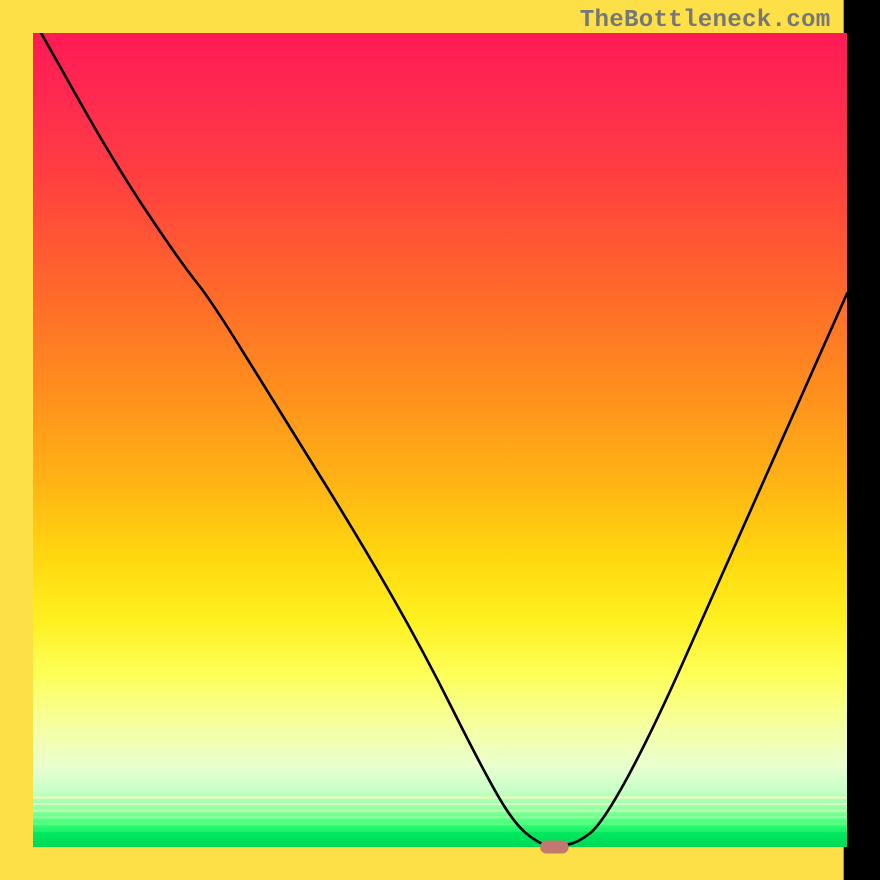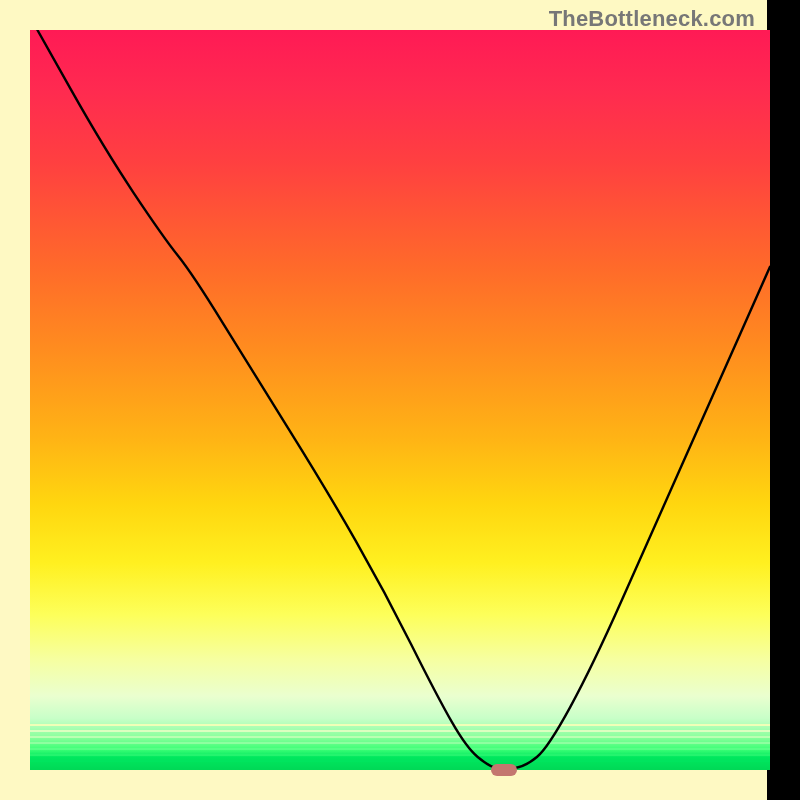--- a/index.html
+++ b/index.html
@@ -8,21 +8,22 @@
     width: 800px;
     height: 800px;
     background: #000;
     overflow: hidden;
     font-family: Arial, Helvetica, sans-serif;
   }
   .stage {
     position: relative;
     width: 767px;
     height: 800px;
-    background: #fef9c3;
+    background: #fde047;
+    font-family: Liberation Mono, monospace;
   }
   .watermark {
     position: absolute;
     top: 6px;
     right: 12px;
     color: #777;
     font-size: 22px;
     font-weight: 600;
     letter-spacing: 0.2px;
     user-select: none;

